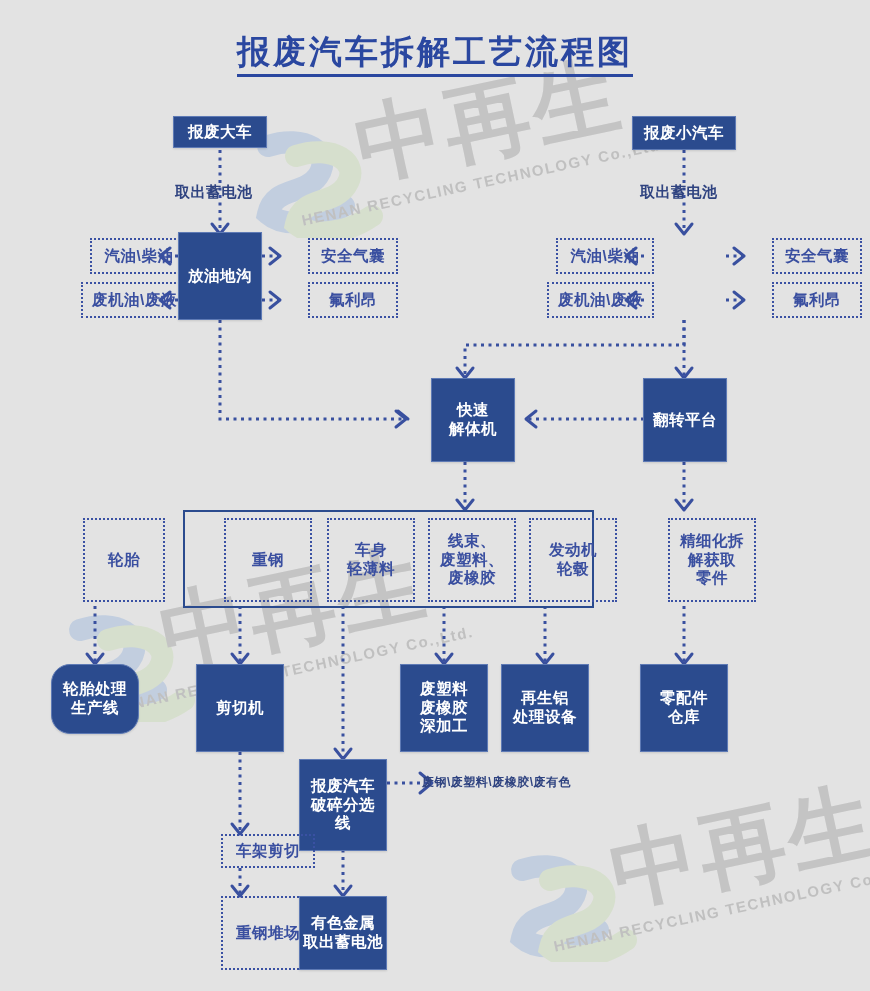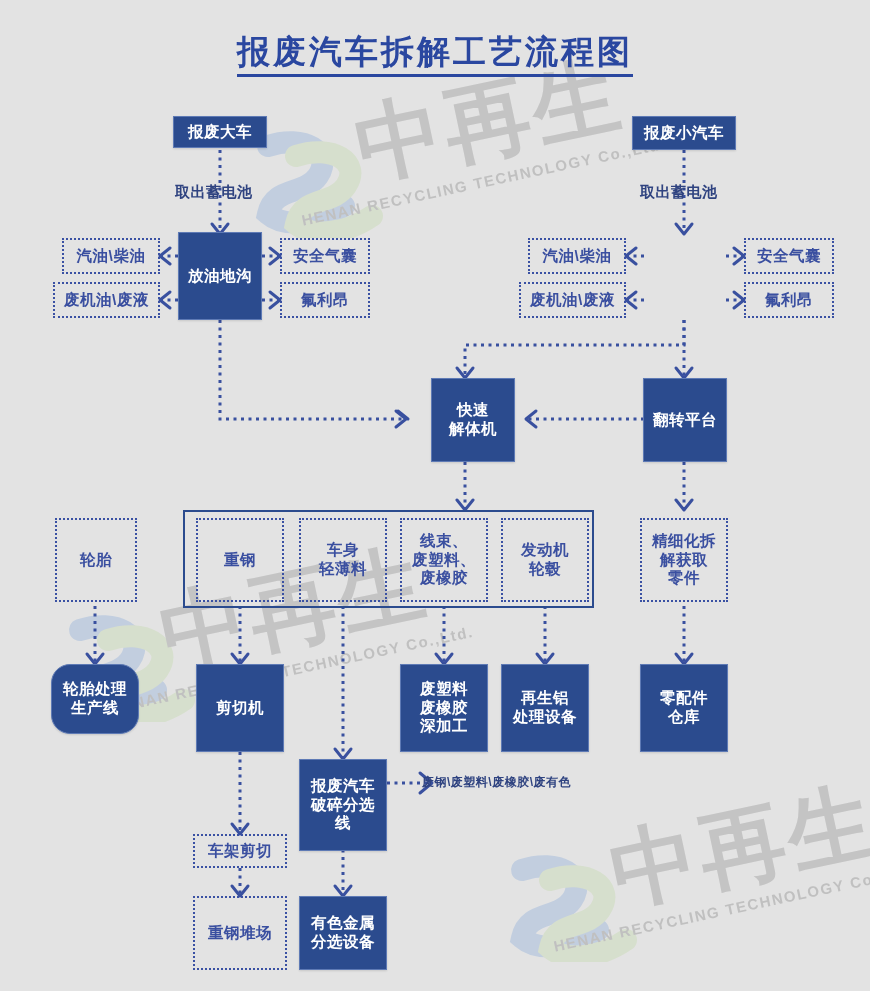--- a/index.html
+++ b/index.html
@@ -30,20 +30,21 @@
     letter-spacing:.5px;
   }
   .box.solid{
     background:#2b4b8e;color:#ffffff;
     border:1px solid #5e7ab5;
     box-shadow:0 1px 2px rgba(0,0,0,.12);
   }
   .box.dashed{
     background:transparent;color:#3a4fa0;
     border:2px dotted #3a51a3;
+    margin-left:28px;
   }
   .grouprect{
     position:absolute;box-sizing:border-box;
     border:2px solid #2b4b8e;
     background:transparent;
   }
 
   
   .lbl{
     position:absolute;color:#2f4380;font-weight:bold;
@@ -223,15 +224,15 @@
 
   <div class="box solid" style="left:299px;top:759px;width:88px;height:92px;white-space:pre-line;">报废汽车
 破碎分选
 线</div>
   <div class="lbl" style="left:422px;top:774px;font-size:12px;">废钢\废塑料\废橡胶\废有色</div>
 
   <div class="box dashed" style="left:193px;top:834px;width:94px;height:34px;">车架剪切</div>
 
   <div class="box dashed" style="left:193px;top:896px;width:94px;height:74px;">重钢堆场</div>
   <div class="box solid" style="left:299px;top:896px;width:88px;height:74px;white-space:pre-line;">有色金属
-分选设备</div>
+取出蓄电池</div>
 
 </div>
 
 </body></html>

